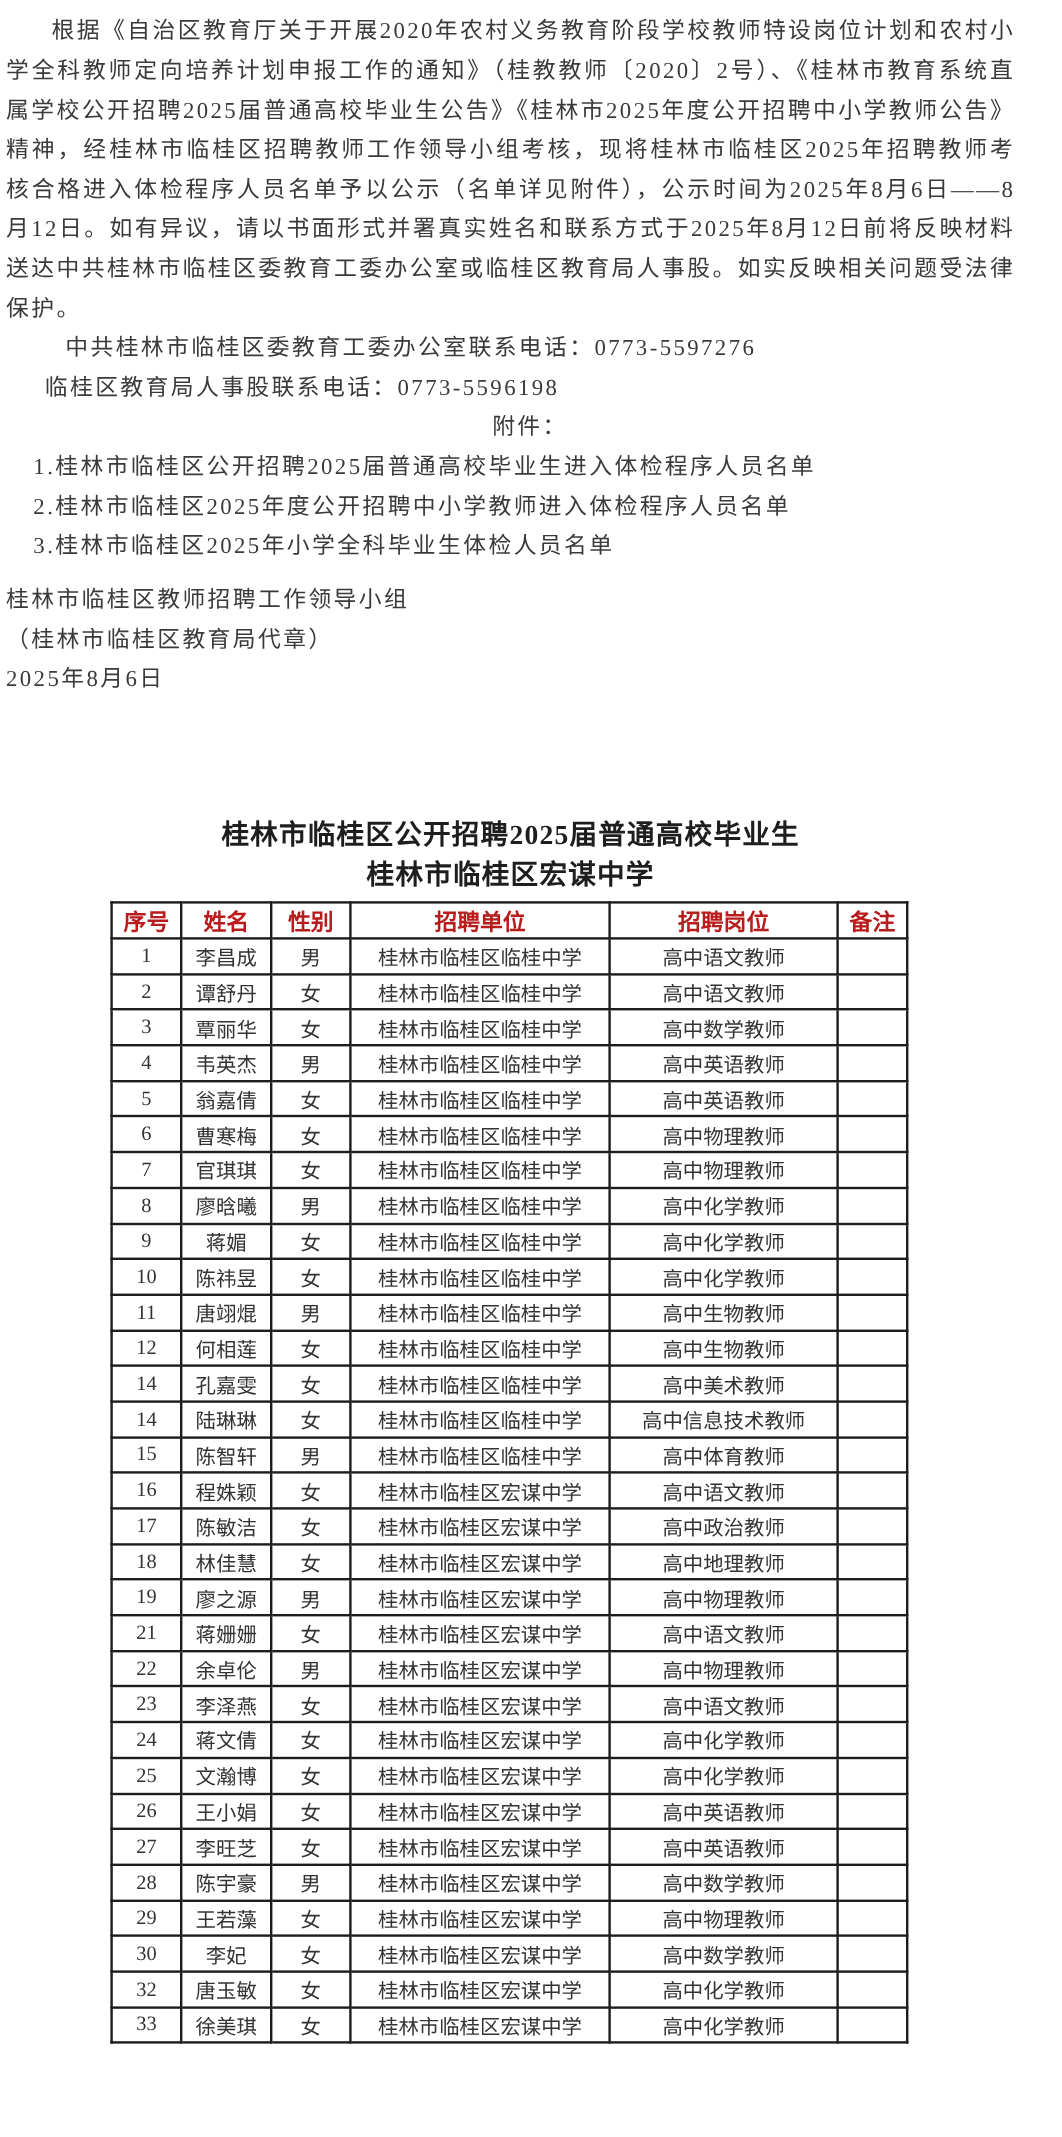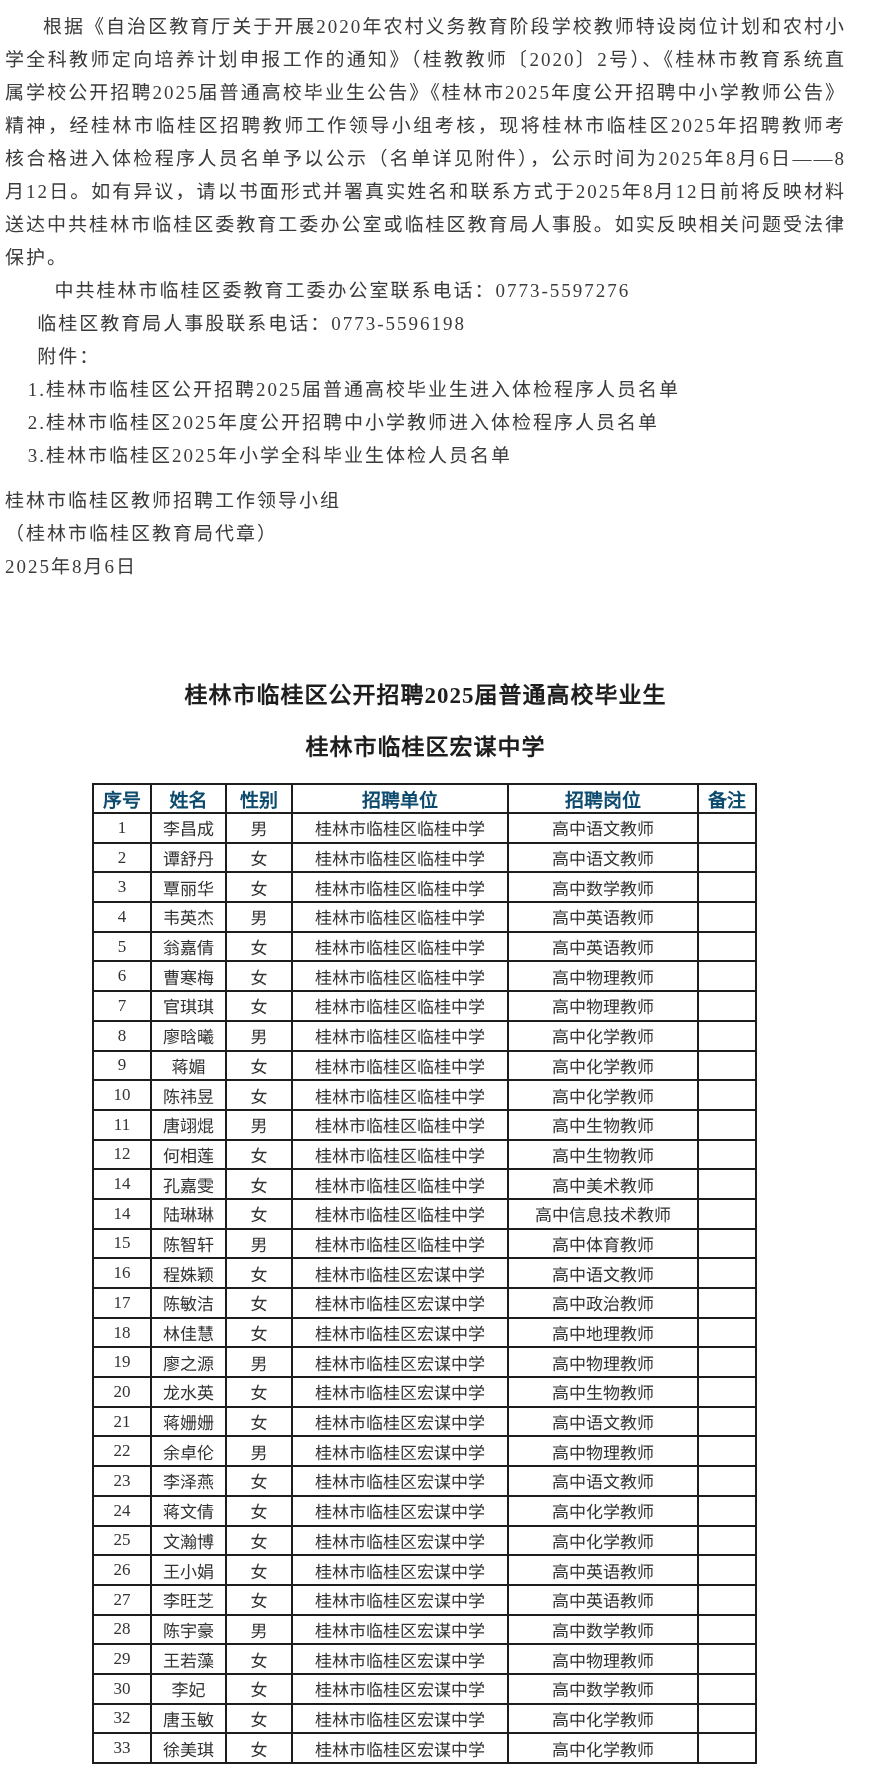--- a/index.html
+++ b/index.html
@@ -25,40 +25,40 @@
     font-size: 19px;
     line-height: 33px;
     letter-spacing: 2px;
   }
   .para-main {
     text-align: justify;
     text-indent: 2em;
   }
   .phone-line-1 { text-indent: 2.6em; }
   .phone-line-2 { text-indent: 1.7em; }
-  .attach-label { text-indent: 1.7em; }
+  .attach-label { text-indent: 1.7em; text-align: center; }
   .attach-item  { text-indent: 1.2em; }
   
   .signature {
     margin-top: 12px;
     text-align: left;
     padding-right: 6px;
   }
   .signature p {
     margin: 0;
     font-size: 19px;
     line-height: 33px;
     letter-spacing: 2px;
   }
   
   .table-section {
     margin-top: 96px;
   }
   .table-title {
-    margin: 18px;
+    margin: 0;
     text-align: center;
     font-size: 23px;
     font-weight: bold;
     line-height: 34px;
     color: #1e1e1e;
     letter-spacing: 1px;
   }
   table.roster {
     border-collapse: collapse;
     margin-left: 87px;
@@ -71,21 +71,21 @@
     text-align: center;
     vertical-align: middle;
     padding: 0 2px;
     overflow: hidden;
     white-space: nowrap;
   }
   table.roster th {
     height: 24px;
     font-size: 19px;
     font-weight: bold;
-    color: #0c4a6e;
+    color: #b91c1c;
   }
   table.roster td {
     height: 27.7px;
     font-size: 17px;
     color: #333;
   }
   col.c-no    { width: 58px; }
   col.c-name  { width: 75px; }
   col.c-sex   { width: 66px; }
   col.c-unit  { width: 216px; }
@@ -283,28 +283,20 @@
           </tr>
           <tr>
             <td>19</td>
             <td>廖之源</td>
             <td>男</td>
             <td>桂林市临桂区宏谋中学</td>
             <td>高中物理教师</td>
             <td></td>
           </tr>
           <tr>
-            <td>20</td>
-            <td>龙水英</td>
-            <td>女</td>
-            <td>桂林市临桂区宏谋中学</td>
-            <td>高中生物教师</td>
-            <td></td>
-          </tr>
-          <tr>
             <td>21</td>
             <td>蒋姗姗</td>
             <td>女</td>
             <td>桂林市临桂区宏谋中学</td>
             <td>高中语文教师</td>
             <td></td>
           </tr>
           <tr>
             <td>22</td>
             <td>余卓伦</td>

